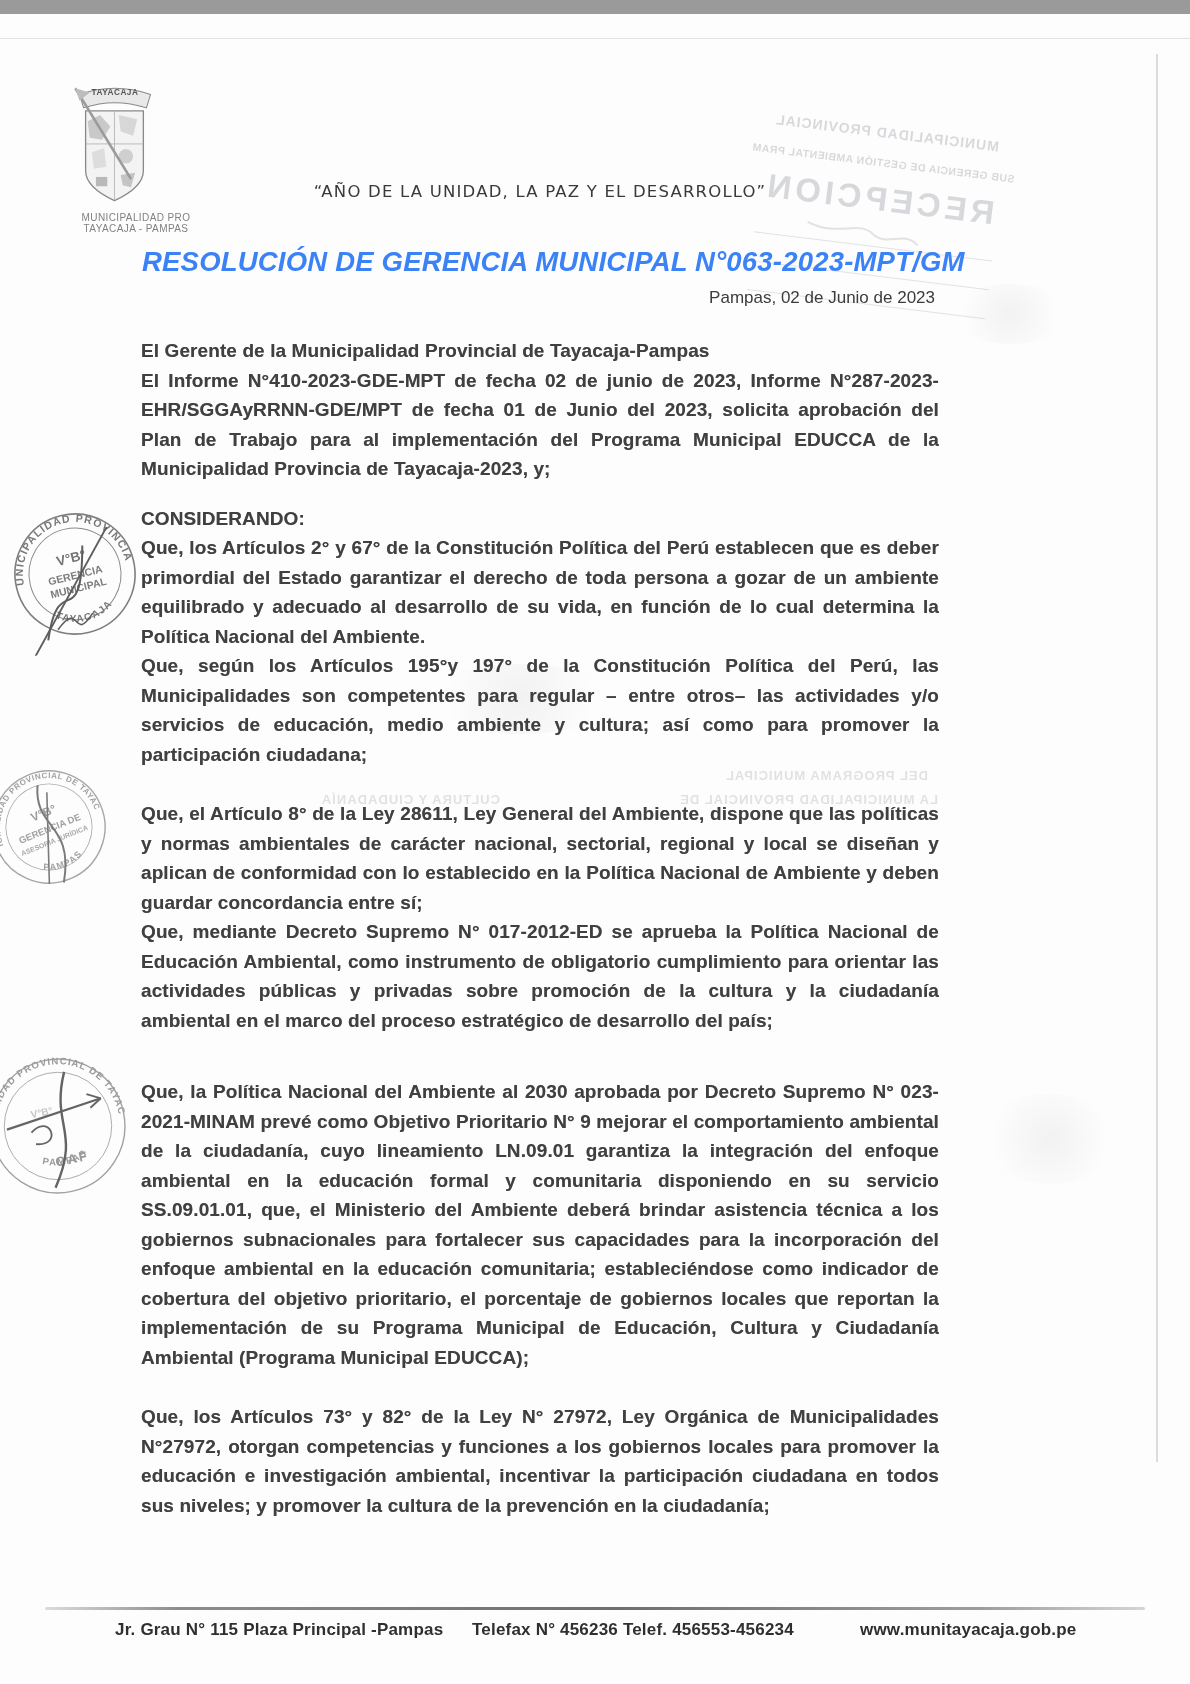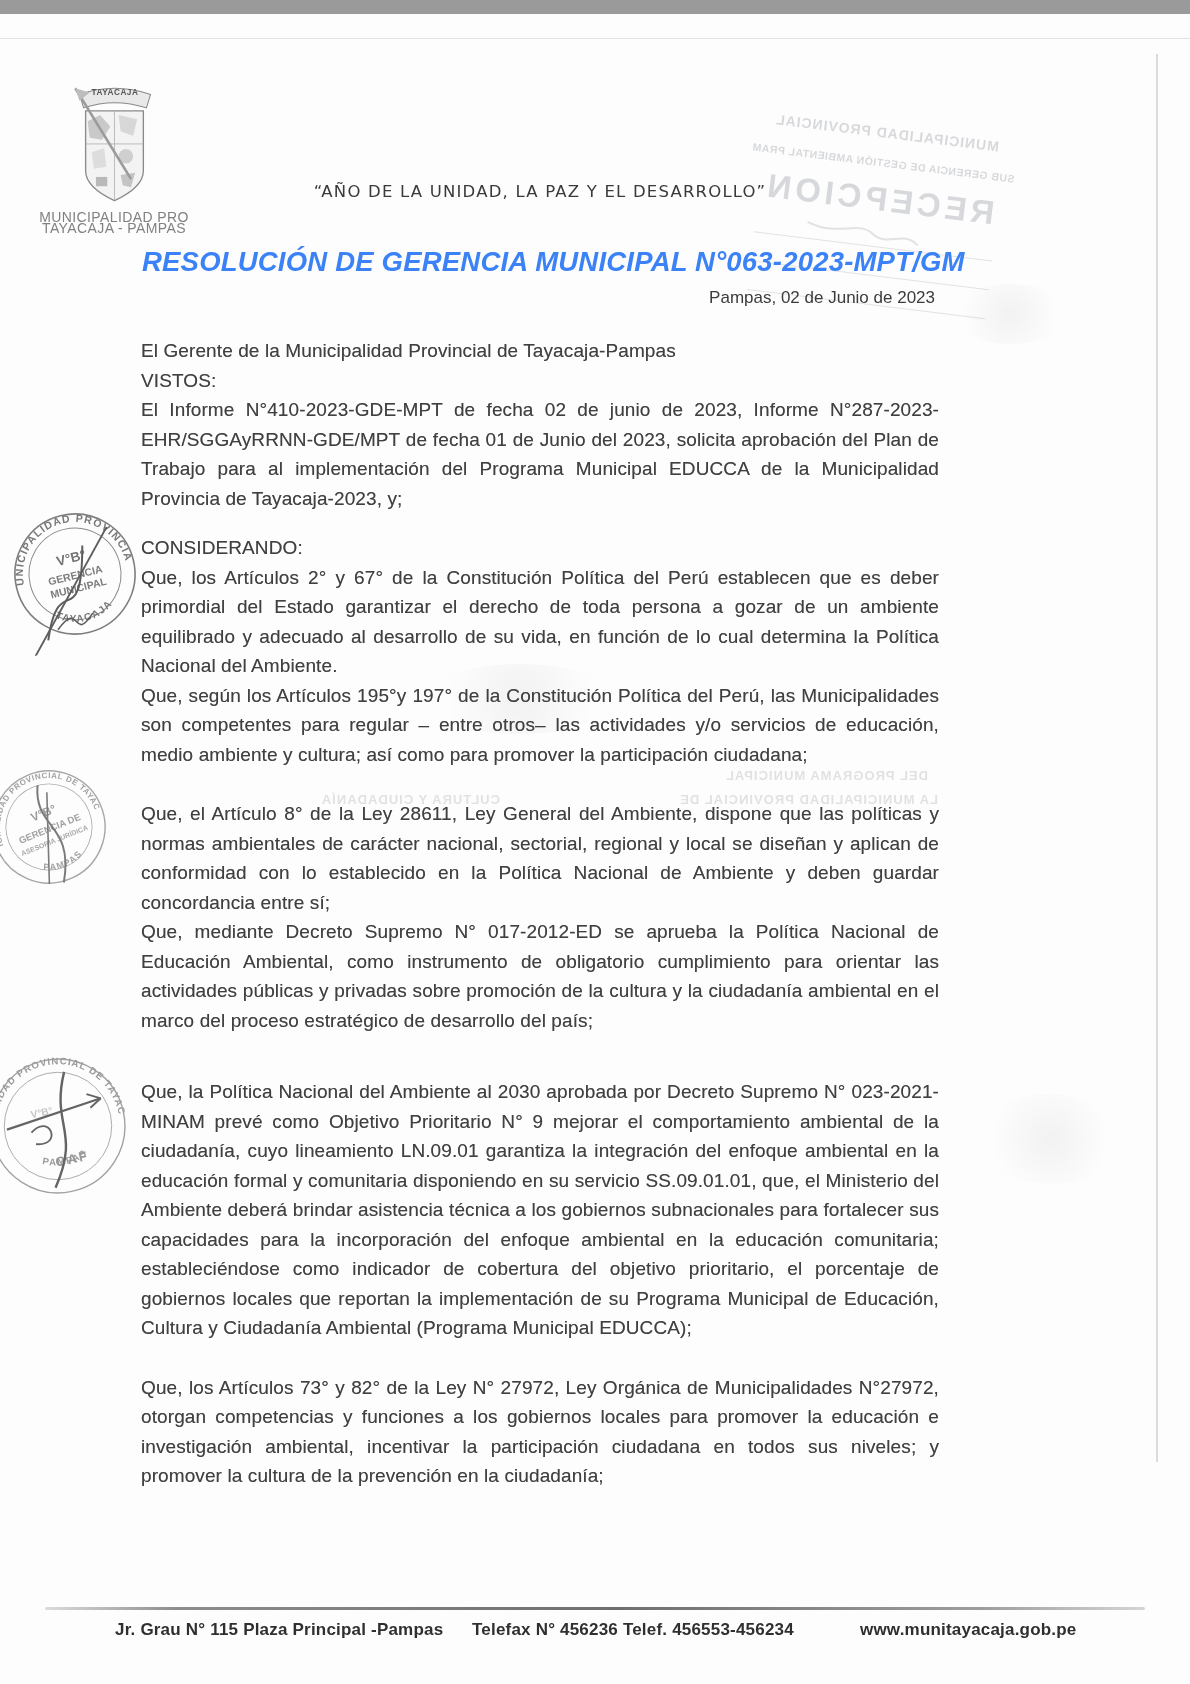--- a/index.html
+++ b/index.html
@@ -7,35 +7,35 @@
     position:relative; width:1190px; height:1684px; margin:14px auto;
     background:#fdfdfd; overflow:hidden;
     font-family:"Liberation Sans", sans-serif; color:#3e3e3e;
   }
   .scan-line-top { position:absolute; left:0; top:24px; width:1190px; height:1px; background:#e2e2e2; }
   .scan-line-right { position:absolute; left:1156px; top:40px; width:2px; height:1408px; background:#d0d0d0; opacity:.75; }
   .smudge { position:absolute; border-radius:50%; background:radial-gradient(circle, rgba(140,140,140,.10), transparent 70%); }
 
   
   .logo { position:absolute; left:70px; top:66px; width:90px; height:132px; }
-  .logo-caption { position:absolute; left:34px; top:198px; width:160px; text-align:center;
-    font-size:14px; line-height:11px; color:#818181; letter-spacing:.4px; }
+  .logo-caption { position:absolute; left:56px; top:198px; width:160px; text-align:center;
+    font-size:10px; line-height:11px; color:#818181; letter-spacing:.4px; }
   .motto { position:absolute; left:120px; top:168px; width:840px; text-align:center;
     font-family:"DejaVu Sans", sans-serif; font-size:16.5px;
     letter-spacing:1.2px; color:#3a3a3a; }
   .res-title { position:absolute; left:142px; top:232px; width:900px; white-space:nowrap;
     font-size:27.5px; font-weight:bold; font-style:italic; letter-spacing:.2px; color:#3b82f6; }
   .dateline { position:absolute; left:600px; top:274px; width:335px; text-align:right;
     font-size:17px; color:#3c3c3c; }
 
   
   .doc-body { position:absolute; left:141px; top:322px; width:798px;
     font-size:19px; line-height:29.5px; letter-spacing:.1px; color:#404040;
     text-shadow:0 0 .4px rgba(70,70,70,.5); }
-  .doc-body p { margin:0; text-align:justify; }
+  .doc-body p { margin:0; text-align:justify;font-weight:bold; }
   .doc-body .plain { text-align:left; }
   .gap-sm { margin-top:20px !important; }
   .gap-md { margin-top:30px !important; }
   .gap-lg { margin-top:42px !important; }
 
   
   .stamp { position:absolute; opacity:.88; }
   .stamp-1 { left:5px;  top:490px;  width:140px; height:140px; transform:rotate(-14deg); }
   .stamp-2 { left:-16px; top:748px; width:130px; height:130px; transform:rotate(-22deg); opacity:.72; }
   .stamp-3 { left:-18px; top:1036px; width:152px; height:152px; transform:rotate(-12deg); opacity:.8; }
@@ -114,21 +114,20 @@
     <div class="formline"></div>
     <div class="formline"></div>
   </div>
 
   <div class="motto">“AÑO DE LA UNIDAD, LA PAZ Y EL DESARROLLO”</div>
   <div class="res-title">RESOLUCIÓN DE GERENCIA MUNICIPAL N°063-2023-MPT/GM</div>
   <div class="dateline">Pampas, 02 de Junio de 2023</div>
 
   <div class="doc-body">
     <p class="plain">El Gerente de la Municipalidad Provincial de Tayacaja-Pampas</p>
-    <p class="plain">VISTOS:</p>
     <p>El Informe N°410-2023-GDE-MPT de fecha 02 de junio de 2023, Informe N°287-2023-EHR/SGGAyRRNN-GDE/MPT de fecha 01 de Junio del 2023, solicita aprobación del Plan de Trabajo para al implementación del Programa Municipal EDUCCA de la Municipalidad Provincia de Tayacaja-2023, y;</p>
     <p class="plain gap-sm">CONSIDERANDO:</p>
     <p>Que, los Artículos 2° y 67° de la Constitución Política del Perú establecen que es deber primordial del Estado garantizar el derecho de toda persona a gozar de un ambiente equilibrado y adecuado al desarrollo de su vida, en función de lo cual determina la Política Nacional del Ambiente.</p>
     <p>Que, según los Artículos 195°y 197° de la Constitución Política del Perú, las Municipalidades son competentes para regular – entre otros– las actividades y/o servicios de educación, medio ambiente y cultura; así como para promover la participación ciudadana;</p>
     <p class="gap-md">Que, el Artículo 8° de la Ley 28611, Ley General del Ambiente, dispone que las políticas y normas ambientales de carácter nacional, sectorial, regional y local se diseñan y aplican de conformidad con lo establecido en la Política Nacional de Ambiente y deben guardar concordancia entre sí;</p>
     <p>Que, mediante Decreto Supremo N° 017-2012-ED se aprueba la Política Nacional de Educación Ambiental, como instrumento de obligatorio cumplimiento para orientar las actividades públicas y privadas sobre promoción de la cultura y la ciudadanía ambiental en el marco del proceso estratégico de desarrollo del país;</p>
     <p class="gap-lg">Que, la Política Nacional del Ambiente al 2030 aprobada por Decreto Supremo N° 023-2021-MINAM prevé como Objetivo Prioritario N° 9 mejorar el comportamiento ambiental de la ciudadanía, cuyo lineamiento LN.09.01 garantiza la integración del enfoque ambiental en la educación formal y comunitaria disponiendo en su servicio SS.09.01.01, que, el Ministerio del Ambiente deberá brindar asistencia técnica a los gobiernos subnacionales para fortalecer sus capacidades para la incorporación del enfoque ambiental en la educación comunitaria; estableciéndose como indicador de cobertura del objetivo prioritario, el porcentaje de gobiernos locales que reportan la implementación de su Programa Municipal de Educación, Cultura y Ciudadanía Ambiental (Programa Municipal EDUCCA);</p>
     <p class="gap-md">Que, los Artículos 73° y 82° de la Ley N° 27972, Ley Orgánica de Municipalidades N°27972, otorgan competencias y funciones a los gobiernos locales para promover la educación e investigación ambiental, incentivar la participación ciudadana en todos sus niveles; y promover la cultura de la prevención en la ciudadanía;</p>
   </div>
 

